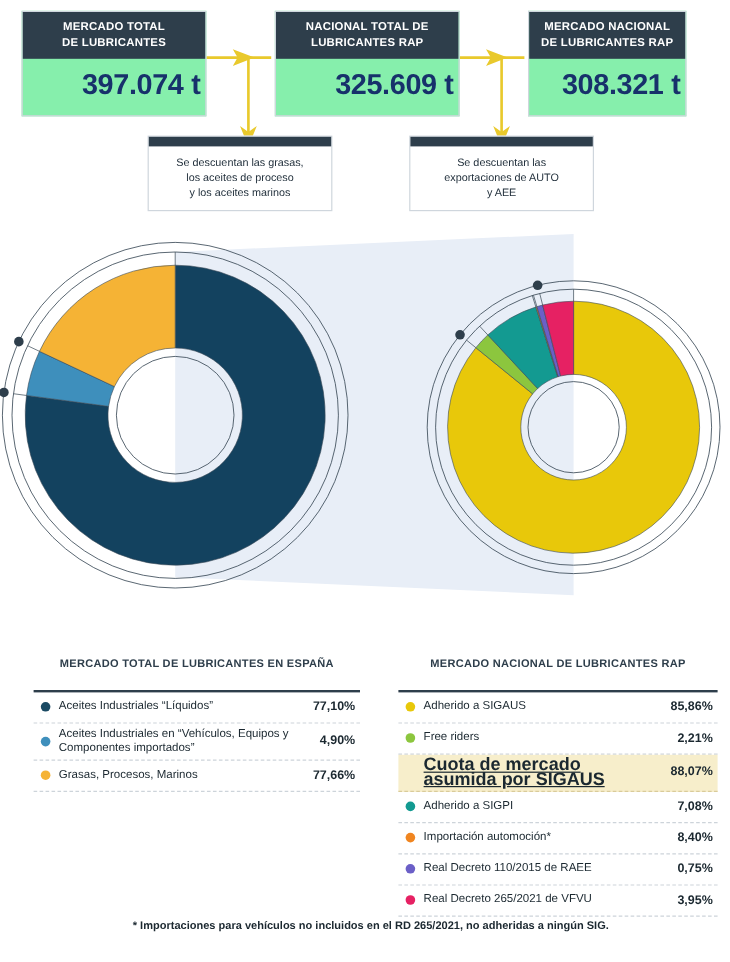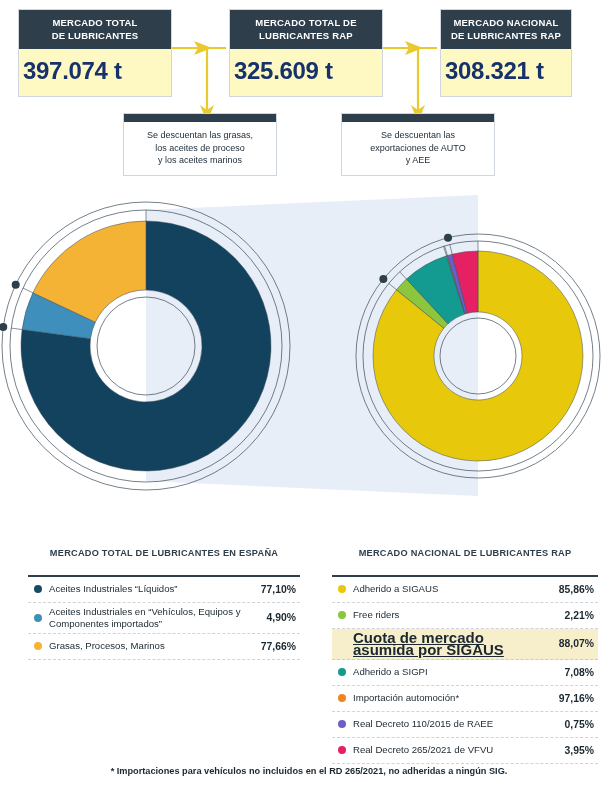--- a/index.html
+++ b/index.html
@@ -5,30 +5,30 @@
   * { box-sizing: border-box; margin: 0; padding: 0; }
   html, body {
     width: 608px; height: 802px;
     background: #ffffff;
     font-family: "Liberation Sans", sans-serif;
     overflow: hidden;
   }
   #root { position: relative; width: 608px; height: 802px; }
 
   
-  .flowbox { position: absolute; border: 1px solid #cfd6dd; background: #fef9c3; }
+  .flowbox { position: absolute; border: 1px solid #cfd6dd; background: #86efac; }
   .flowbox .fb-head {
     background: #2e3e4b; color: #ffffff;
     font-size: 9.5px; font-weight: bold; letter-spacing: .2px;
     text-align: center; line-height: 12.5px;
     padding: 7px 4px 7px 4px;
   }
   .flowbox .fb-val {
     color: #17316b; font-size: 24px; font-weight: bold;
-    text-align: left; letter-spacing: -.3px;
+    text-align: right; letter-spacing: -.3px;
     padding: 8px 4px 11px 4px; white-space: nowrap;
   }
 
   
   .notebox { position: absolute; border: 1px solid #cfd6dd; background: #ffffff; }
   .notebox .nb-bar { background: #2e3e4b; height: 8px; }
   .notebox .nb-txt {
     color: #22303c; font-size: 9px; line-height: 12.5px;
     text-align: center; padding: 7px 6px 8px 6px;
   }
@@ -98,21 +98,21 @@
   <div class="flowbox" style="left:18px; top:9px; width:154px;">
     <div class="fb-head">
       <div>MERCADO TOTAL</div>
       <div>DE LUBRICANTES</div>
     </div>
     <div class="fb-val">397.074 t</div>
   </div>
 
   <div class="flowbox" style="left:229px; top:9px; width:154px;">
     <div class="fb-head">
-      <div>MERCADO TOTAL DE</div>
+      <div>NACIONAL TOTAL DE</div>
       <div>LUBRICANTES RAP</div>
     </div>
     <div class="fb-val">325.609 t</div>
   </div>
 
   <div class="flowbox" style="left:440px; top:9px; width:132px;">
     <div class="fb-head">
       <div>MERCADO NACIONAL</div>
       <div>DE LUBRICANTES RAP</div>
     </div>
@@ -217,21 +217,21 @@
           <span class="lg-val">88,07%</span>
         </div>
         <div class="lg-row">
           <span class="lg-dot" style="background: rgb(19, 154, 145);"></span>
           <span class="lg-label">Adherido a SIGPI</span>
           <span class="lg-val">7,08%</span>
         </div>
         <div class="lg-row">
           <span class="lg-dot" style="background: rgb(240, 133, 32);"></span>
           <span class="lg-label">Importación automoción*</span>
-          <span class="lg-val">97,16%</span>
+          <span class="lg-val">8,40%</span>
         </div>
         <div class="lg-row">
           <span class="lg-dot" style="background: rgb(107, 95, 199);"></span>
           <span class="lg-label">Real Decreto 110/2015 de RAEE</span>
           <span class="lg-val">0,75%</span>
         </div>
         <div class="lg-row">
           <span class="lg-dot" style="background: rgb(230, 33, 99);"></span>
           <span class="lg-label">Real Decreto 265/2021 de VFVU</span>
           <span class="lg-val">3,95%</span>

